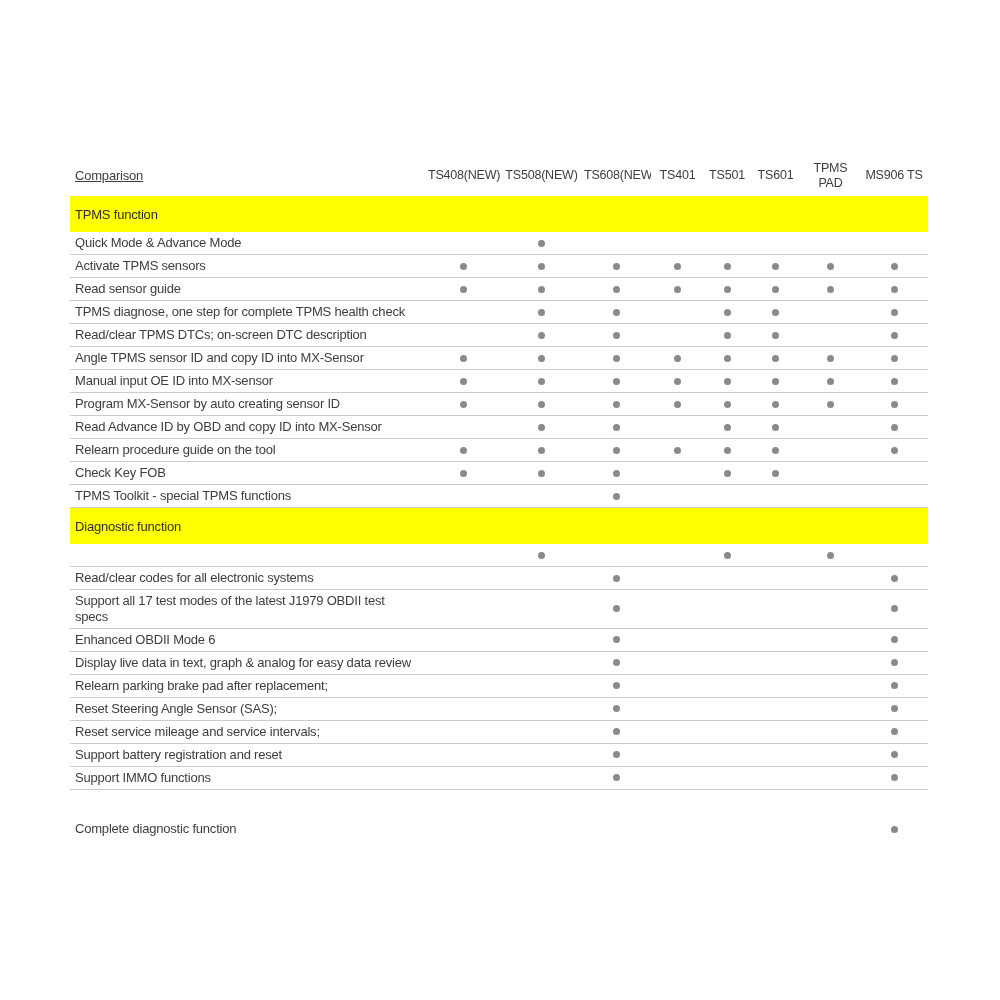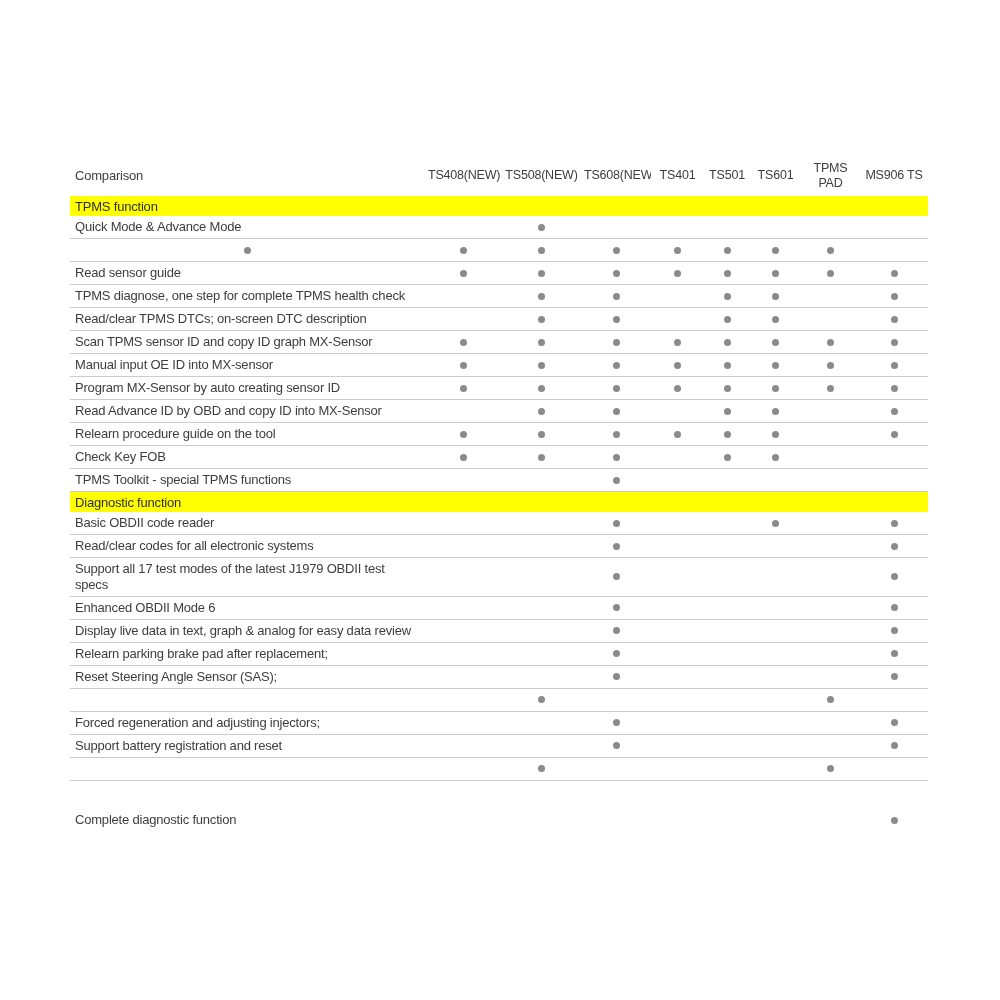--- a/index.html
+++ b/index.html
@@ -21,29 +21,29 @@
   .t-grid{
     display:grid;
     grid-template-columns:355px 77px 79px 70px 53px 46px 51px 59px 68px;
     align-items:center;
   }
   .t-header{
     min-height:41px;
   }
   .t-cell{overflow:hidden;}
   .head-label{
-    font-size:13px;letter-spacing:-0.2px;padding-left:5px;color:var(--text);
+    font-size:13px;letter-spacing:-0.2px;padding-left:5px;color:var(--text);text-decoration:underline;
   }
   .t-col-head{
     text-align:center;font-size:12.5px;line-height:1.15;letter-spacing:-0.2px;
     color:var(--text);padding:0 3px;
   }
   .section-header{
     background:var(--yellow);
-    height:20px;display:flex;align-items:center;
+    height:36px;display:flex;align-items:center;
     font-size:13px;letter-spacing:-0.2px;color:#2e2e2e;
     padding-left:5px;
   }
   .t-row{
     min-height:23px;
     border-bottom:1px solid var(--line);
   }
   .t-row:last-child{border-bottom:none;margin-top:28px;}
   .feature{
     font-size:13px;letter-spacing:-0.2px;line-height:1.22;
@@ -83,20 +83,21 @@
           <span class="dot"></span>
         </div>
         <div class="t-cell dotcell"></div>
         <div class="t-cell dotcell"></div>
         <div class="t-cell dotcell"></div>
         <div class="t-cell dotcell"></div>
         <div class="t-cell dotcell"></div>
         <div class="t-cell dotcell"></div>
       </div>
       <div class="t-grid t-row">
+        <div class="t-cell feature">Activate TPMS sensors</div>
         <div class="t-cell dotcell">
           <span class="dot"></span>
         </div>
         <div class="t-cell dotcell">
           <span class="dot"></span>
         </div>
         <div class="t-cell dotcell">
           <span class="dot"></span>
         </div>
         <div class="t-cell dotcell">
@@ -178,21 +179,21 @@
         </div>
         <div class="t-cell dotcell">
           <span class="dot"></span>
         </div>
         <div class="t-cell dotcell"></div>
         <div class="t-cell dotcell">
           <span class="dot"></span>
         </div>
       </div>
       <div class="t-grid t-row">
-        <div class="t-cell feature">Scan TPMS sensor ID and copy ID graph MX-Sensor</div>
+        <div class="t-cell feature">Angle TPMS sensor ID and copy ID into MX-Sensor</div>
         <div class="t-cell dotcell">
           <span class="dot"></span>
         </div>
         <div class="t-cell dotcell">
           <span class="dot"></span>
         </div>
         <div class="t-cell dotcell">
           <span class="dot"></span>
         </div>
         <div class="t-cell dotcell">
@@ -340,21 +341,20 @@
           <span class="dot"></span>
         </div>
         <div class="t-cell dotcell"></div>
         <div class="t-cell dotcell"></div>
         <div class="t-cell dotcell"></div>
         <div class="t-cell dotcell"></div>
         <div class="t-cell dotcell"></div>
       </div>
       <div class="section-header">Diagnostic function</div>
       <div class="t-grid t-row">
-        <div class="t-cell feature">Basic OBDII code reader</div>
         <div class="t-cell dotcell"></div>
         <div class="t-cell dotcell"></div>
         <div class="t-cell dotcell">
           <span class="dot"></span>
         </div>
         <div class="t-cell dotcell"></div>
         <div class="t-cell dotcell"></div>
         <div class="t-cell dotcell">
           <span class="dot"></span>
         </div>
@@ -447,35 +447,21 @@
         </div>
         <div class="t-cell dotcell"></div>
         <div class="t-cell dotcell"></div>
         <div class="t-cell dotcell"></div>
         <div class="t-cell dotcell"></div>
         <div class="t-cell dotcell">
           <span class="dot"></span>
         </div>
       </div>
       <div class="t-grid t-row">
-        <div class="t-cell dotcell"></div>
-        <div class="t-cell dotcell"></div>
-        <div class="t-cell dotcell">
-          <span class="dot"></span>
-        </div>
-        <div class="t-cell dotcell"></div>
-        <div class="t-cell dotcell"></div>
-        <div class="t-cell dotcell"></div>
-        <div class="t-cell dotcell"></div>
-        <div class="t-cell dotcell">
-          <span class="dot"></span>
-        </div>
-      </div>
-      <div class="t-grid t-row">
-        <div class="t-cell feature">Forced regeneration and adjusting injectors;</div>
+        <div class="t-cell feature">Reset service mileage and service intervals;</div>
         <div class="t-cell dotcell"></div>
         <div class="t-cell dotcell"></div>
         <div class="t-cell dotcell">
           <span class="dot"></span>
         </div>
         <div class="t-cell dotcell"></div>
         <div class="t-cell dotcell"></div>
         <div class="t-cell dotcell"></div>
         <div class="t-cell dotcell"></div>
         <div class="t-cell dotcell">
@@ -491,20 +477,21 @@
         </div>
         <div class="t-cell dotcell"></div>
         <div class="t-cell dotcell"></div>
         <div class="t-cell dotcell"></div>
         <div class="t-cell dotcell"></div>
         <div class="t-cell dotcell">
           <span class="dot"></span>
         </div>
       </div>
       <div class="t-grid t-row">
+        <div class="t-cell feature">Support IMMO functions</div>
         <div class="t-cell dotcell"></div>
         <div class="t-cell dotcell"></div>
         <div class="t-cell dotcell">
           <span class="dot"></span>
         </div>
         <div class="t-cell dotcell"></div>
         <div class="t-cell dotcell"></div>
         <div class="t-cell dotcell"></div>
         <div class="t-cell dotcell"></div>
         <div class="t-cell dotcell">

